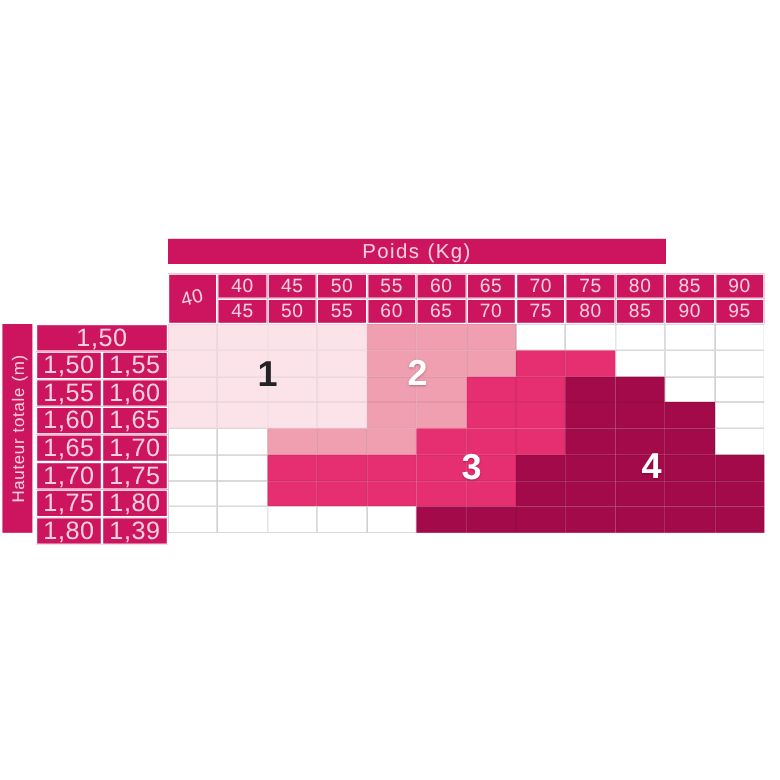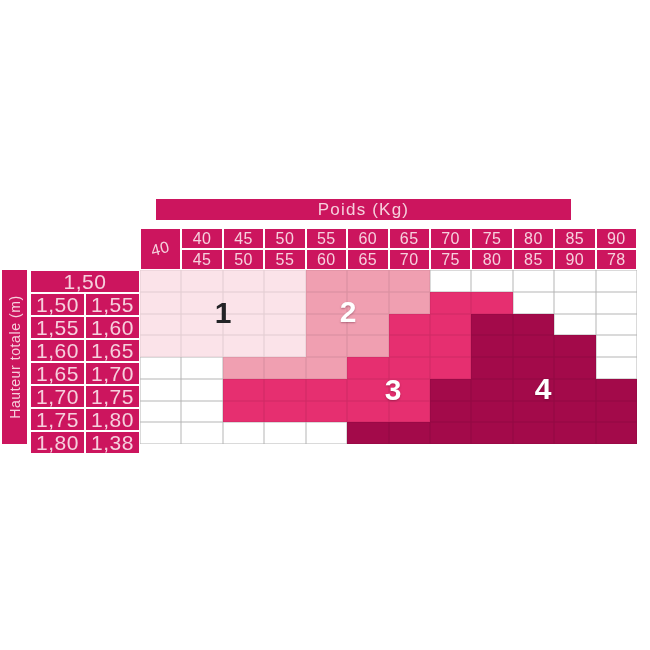--- a/index.html
+++ b/index.html
@@ -5,21 +5,21 @@
   html,body{margin:0;padding:0;background:#ffffff;}
   .stage{
     position:relative;width:650px;height:650px;background:#ffffff;overflow:hidden;
     font-family:"Liberation Sans","DejaVu Sans",sans-serif;
   }
   
   .poids-bar{
     position:absolute;left:140px;top:199px;width:415px;height:21px;
     background:var(--header-bg);color:var(--header-text);
     display:flex;align-items:center;justify-content:center;
-    font-size:17px;letter-spacing:1.2px;line-height:1;margin-left:16px;
+    font-size:17px;letter-spacing:1.2px;line-height:1;
   }
   
   .wcols{
     position:absolute;left:140px;top:228px;width:497px;height:42px;
     display:grid;grid-template-columns:repeat(12,1fr);grid-template-rows:1fr 1fr;
     box-sizing:border-box;
   }
   .wcell{
     background:var(--header-bg);color:var(--header-text);
     border:1px solid #ffffff;box-sizing:border-box;
@@ -91,41 +91,41 @@
       <div class="wcell" style="grid-area: 2 / 7;">70</div>
       <div class="wcell" style="grid-area: 1 / 8;">70</div>
       <div class="wcell" style="grid-area: 2 / 8;">75</div>
       <div class="wcell" style="grid-area: 1 / 9;">75</div>
       <div class="wcell" style="grid-area: 2 / 9;">80</div>
       <div class="wcell" style="grid-area: 1 / 10;">80</div>
       <div class="wcell" style="grid-area: 2 / 10;">85</div>
       <div class="wcell" style="grid-area: 1 / 11;">85</div>
       <div class="wcell" style="grid-area: 2 / 11;">90</div>
       <div class="wcell" style="grid-area: 1 / 12;">90</div>
-      <div class="wcell" style="grid-area: 2 / 12;">78</div>
+      <div class="wcell" style="grid-area: 2 / 12;">95</div>
     </div>
   <div class="vstrip">
     <span>Hauteur totale (m)</span>
   </div>
   <div class="htable">
       <div class="hcell" style="grid-area: 1 / 1 / auto / span 2;">1,50</div>
       <div class="hcell" style="grid-area: 2 / 1;">1,50</div>
       <div class="hcell" style="grid-area: 2 / 2;">1,55</div>
       <div class="hcell" style="grid-area: 3 / 1;">1,55</div>
       <div class="hcell" style="grid-area: 3 / 2;">1,60</div>
       <div class="hcell" style="grid-area: 4 / 1;">1,60</div>
       <div class="hcell" style="grid-area: 4 / 2;">1,65</div>
       <div class="hcell" style="grid-area: 5 / 1;">1,65</div>
       <div class="hcell" style="grid-area: 5 / 2;">1,70</div>
       <div class="hcell" style="grid-area: 6 / 1;">1,70</div>
       <div class="hcell" style="grid-area: 6 / 2;">1,75</div>
       <div class="hcell" style="grid-area: 7 / 1;">1,75</div>
       <div class="hcell" style="grid-area: 7 / 2;">1,80</div>
       <div class="hcell" style="grid-area: 8 / 1;">1,80</div>
-      <div class="hcell" style="grid-area: 8 / 2;">1,38</div>
+      <div class="hcell" style="grid-area: 8 / 2;">1,39</div>
     </div>
   <div class="zgrid">
       <div class="zcell" style="background: rgb(251, 227, 233);"></div>
       <div class="zcell" style="background: rgb(251, 227, 233);"></div>
       <div class="zcell" style="background: rgb(251, 227, 233);"></div>
       <div class="zcell" style="background: rgb(251, 227, 233);"></div>
       <div class="zcell" style="background: rgb(240, 159, 177);"></div>
       <div class="zcell" style="background: rgb(240, 159, 177);"></div>
       <div class="zcell" style="background: rgb(240, 159, 177);"></div>
       <div class="zcell empty"></div>

